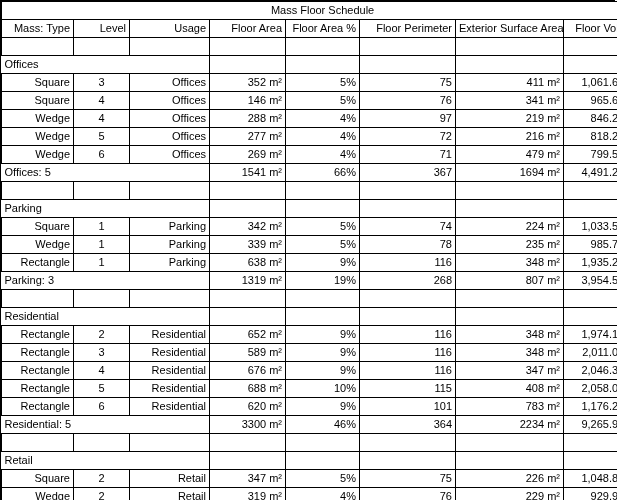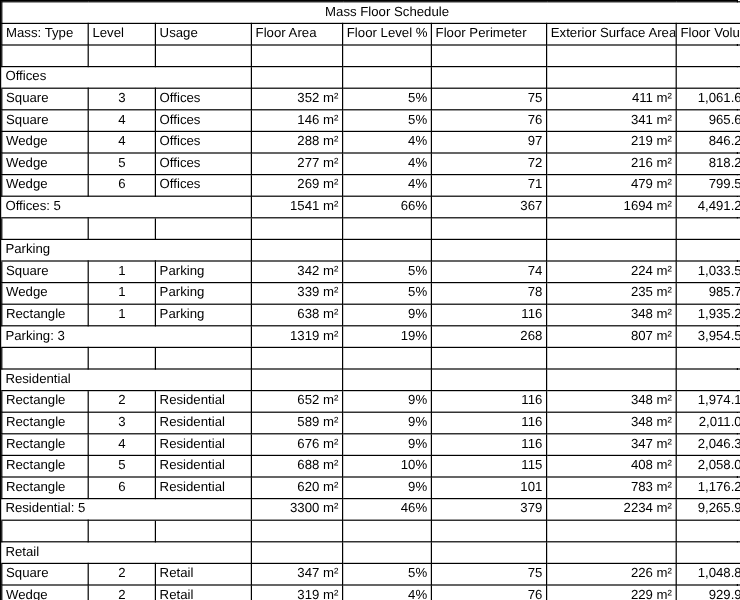--- a/index.html
+++ b/index.html
@@ -39,45 +39,45 @@
     white-space: nowrap;
   }
   .title-cell {
     text-align: center;
     border-left: none;
     border-right: none;
     border-top: none;
     height: 15px;
   }
   .hdr td {
-    text-align: left;
+    text-align: right;
     background: #d4d0c8;
     font-size: 11px;
     height: 19px;
   }
   .hdr td.left-hdr {
-    text-align: left;
+    text-align: right;
   }
   .spacer td {
     height: 14px;
     border-left: none;
     border-right: none;
   }
   .group-row td {
     height: 16px;
     border-left: none;
     border-right: none;
   }
   .group-label {
     text-align: left;
     border-left: none !important;
   }
   td.num { text-align: right; }
   td.ctr { text-align: center; }
-  td.lft { text-align: left; }
+  td.lft { text-align: right; }
   .total-row td {
     height: 16px;
   }
   .total-row td.total-label {
     text-align: left;
     border-left: none;
     border-right: none;
     margin-left: 33px;
   }
   .total-row td.blank-cell {
@@ -111,21 +111,21 @@
     </colgroup>
     <tbody id="schedule-body">
       <tr>
         <td class="title-cell" colspan="8">Mass Floor Schedule</td>
       </tr>
     <tr class="hdr">
           <td class="left-hdr">Mass: Type</td>
           <td>Level</td>
           <td>Usage</td>
           <td>Floor Area</td>
-          <td>Floor Level %</td>
+          <td>Floor Area %</td>
           <td>Floor Perimeter</td>
           <td>Exterior Surface Area</td>
           <td>Floor Volume</td>
         </tr>
         <tr class="spacer">
           <td></td>
           <td></td>
           <td></td>
           <td></td>
           <td></td>
@@ -323,21 +323,21 @@
           <td class="num">9%</td>
           <td class="num">101</td>
           <td class="num">783 m²</td>
           <td class="num">1,176.26 m³</td>
         </tr>
         <tr class="total-row">
           <td class="total-label" colspan="2">Residential: 5</td>
           <td class="blank-cell"></td>
           <td class="num">3300 m²</td>
           <td class="num">46%</td>
-          <td class="num">379</td>
+          <td class="num">364</td>
           <td class="num">2234 m²</td>
           <td class="num">9,265.93 m³</td>
         </tr>
         <tr class="spacer">
           <td></td>
           <td></td>
           <td></td>
           <td></td>
           <td></td>
           <td></td>

